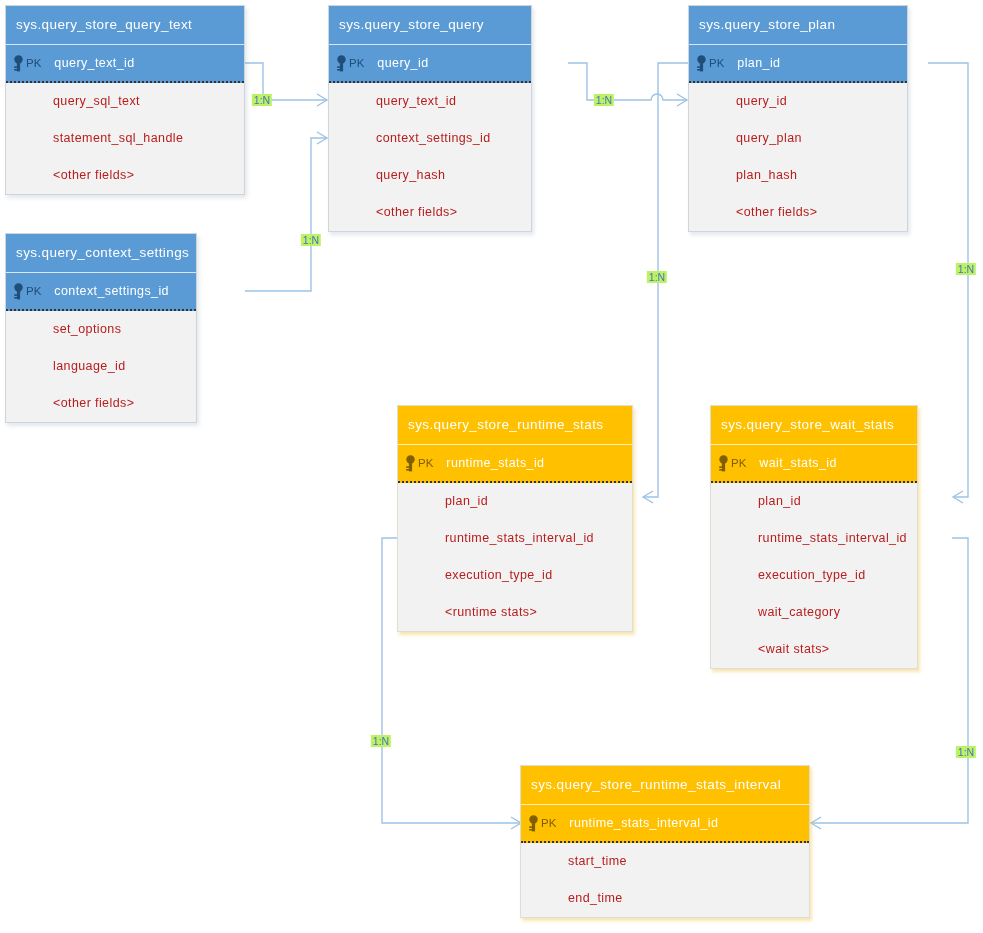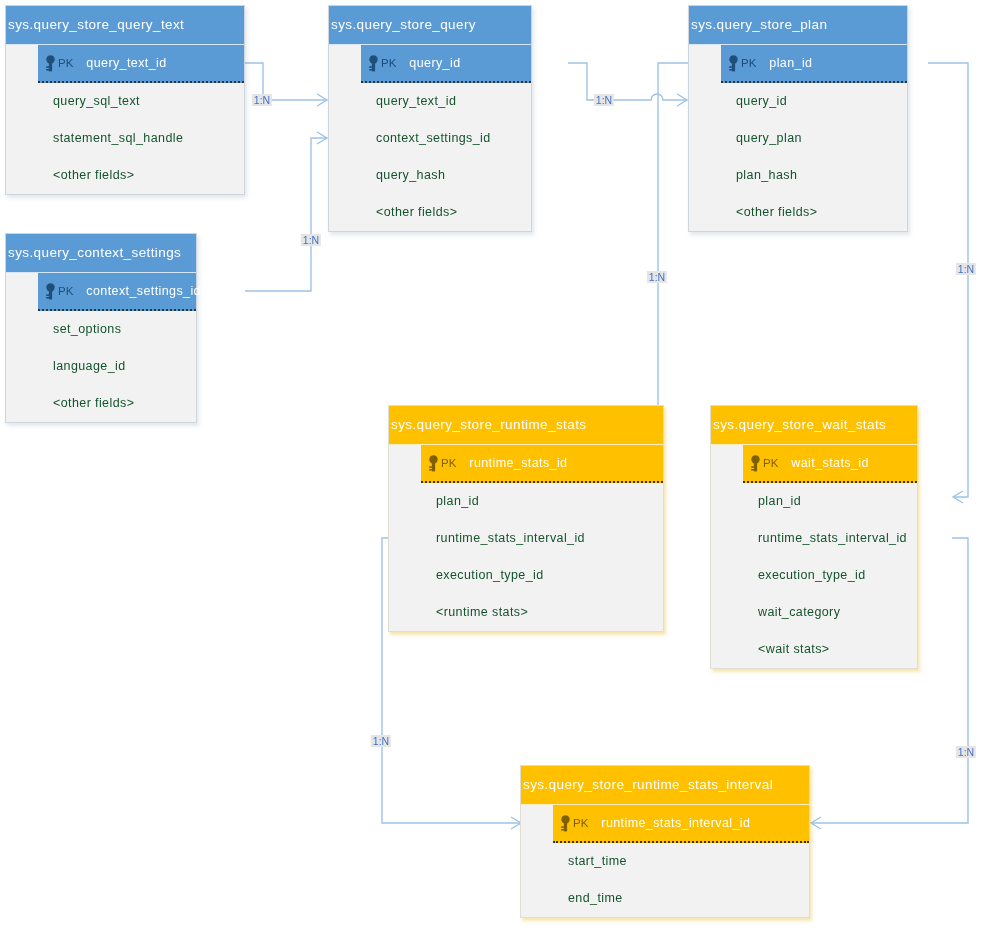--- a/index.html
+++ b/index.html
@@ -8,38 +8,38 @@
     font-family:"Liberation Sans", sans-serif;
   }
   svg.wires{position:absolute;left:0;top:0;pointer-events:none;}
   svg.wires path, svg.wires polyline{fill:none;stroke:#9dc3e6;stroke-width:1.4;}
 
   .etable{position:absolute;background:#f2f2f2;box-sizing:border-box;}
   .etable.blue{border:1px solid #cfd5da;box-shadow:2px 3px 4px rgba(100,120,150,.18);}
   .etable.orange{border:1px solid #e0ddd2;box-shadow:2px 3px 3px rgba(236,190,52,.38);}
 
   .t-header{height:39px;line-height:38px;color:#ffffff;font-size:13.5px;letter-spacing:.4px;
-    padding-left:2px;box-sizing:border-box;border-bottom:1px solid rgba(255,255,255,.75);
+    padding-left:10px;box-sizing:border-box;border-bottom:1px solid rgba(255,255,255,.75);
     white-space:nowrap;overflow:hidden;}
   .blue .t-header,.blue .t-pk{background:#5b9bd5;}
   .orange .t-header,.orange .t-pk{background:#ffc000;}
 
   .t-pk{height:38px;display:flex;align-items:center;box-sizing:border-box;
-    border-bottom:2px dotted #333333;margin-left:32px;}
+    border-bottom:2px dotted #333333;}
   .key{display:flex;align-items:center;margin-left:6px;}
   .blue .key{color:#1f4e79;} .orange .key{color:#7f6000;}
   .key svg{display:block;}
   .pk-label{font-size:11.5px;margin-left:1px;}
   .blue .pk-label{color:#1f4e79;} .orange .pk-label{color:#7f6000;}
   .pk-field{color:#ffffff;font-size:12.5px;letter-spacing:.4px;margin-left:13px;white-space:nowrap;}
 
   .t-row{height:37px;line-height:37px;padding-left:47px;font-size:12.5px;letter-spacing:.4px;
-    color:#14532d;white-space:nowrap;overflow:hidden;}
-
-  .card-label{position:absolute;transform:translate(-50%,-50%);background:#e5e5e5;
+    color:#b91c1c;white-space:nowrap;overflow:hidden;}
+
+  .card-label{position:absolute;transform:translate(-50%,-50%);background:#bef264;
     color:#4472c4;font-size:10.5px;line-height:12px;padding:0 2px;white-space:nowrap;}
 </style>
 </head>
 <body>
 
 <div class="canvas">
 
   <svg class="wires" width="983" height="933" viewBox="0 0 983 933">
     <g>
       <path d="M245 63 H263 V100 H327"></path>
@@ -158,21 +158,21 @@
       <span class="pk-label">PK</span>
       <span class="pk-field">context_settings_id</span>
     </div>
     <div class="t-body">
         <div class="t-row"><span>set_options</span></div>
         <div class="t-row"><span>language_id</span></div>
         <div class="t-row"><span>&lt;other fields&gt;</span></div>
       </div>
   </div>
 
-  <div class="etable orange" style="left:388px;top:405px;width:276px">
+  <div class="etable orange" style="left:397px;top:405px;width:236px">
     <div class="t-header">sys.query_store_runtime_stats</div>
     <div class="t-pk">
       <span class="key">
           <svg width="13" height="17" viewBox="0 0 13 17">
             <circle cx="6.5" cy="4.5" r="4.2" fill="currentColor"></circle>
             <rect x="4.9" y="7" width="3.2" height="9.4" fill="currentColor"></rect>
             <rect x="2.2" y="11.3" width="2.8" height="1.6" fill="currentColor"></rect>
             <rect x="2.2" y="14" width="2.8" height="1.6" fill="currentColor"></rect>
           </svg>
         </span>

